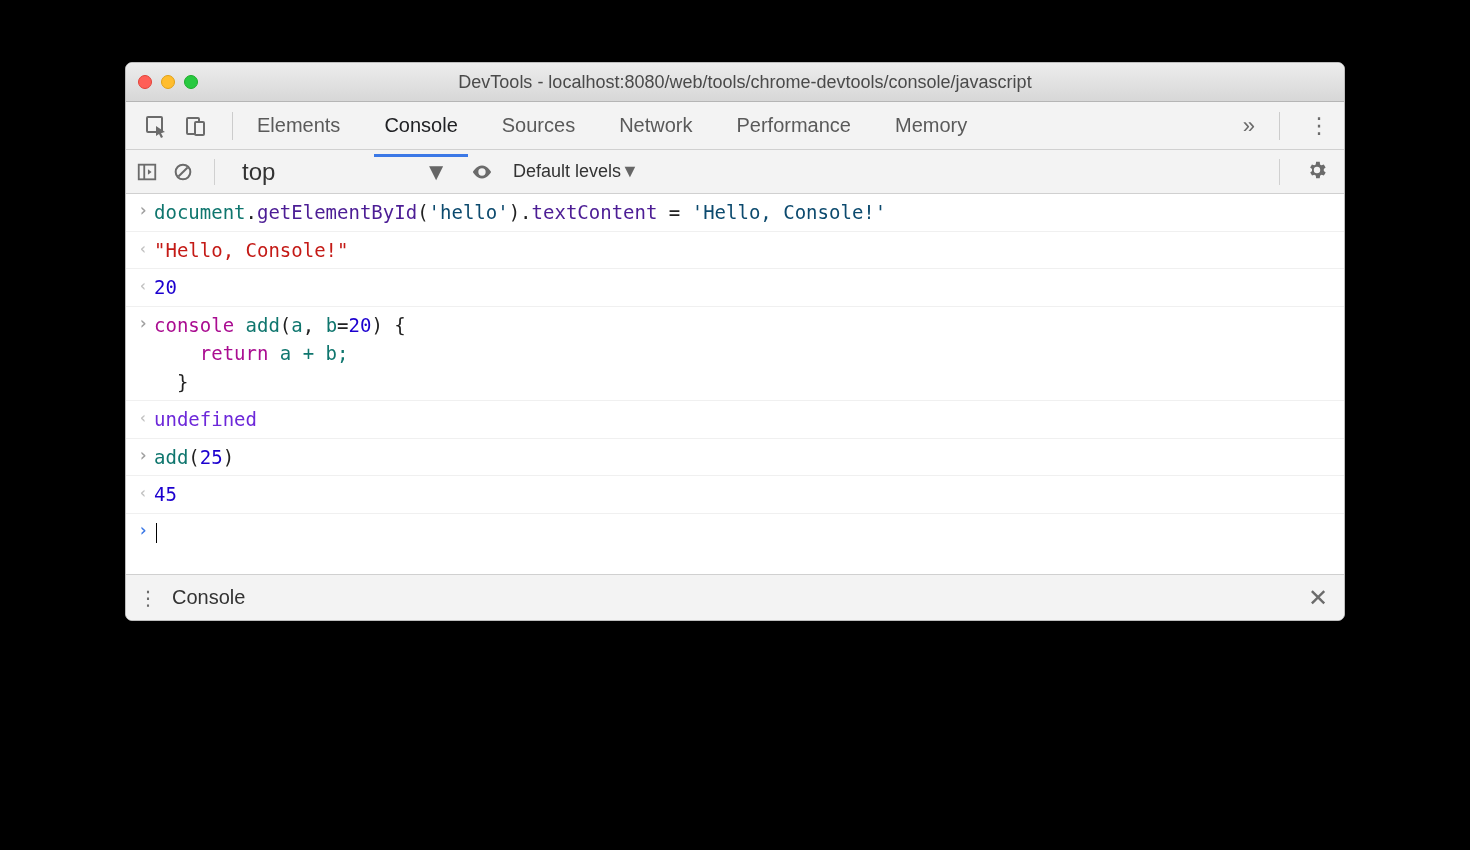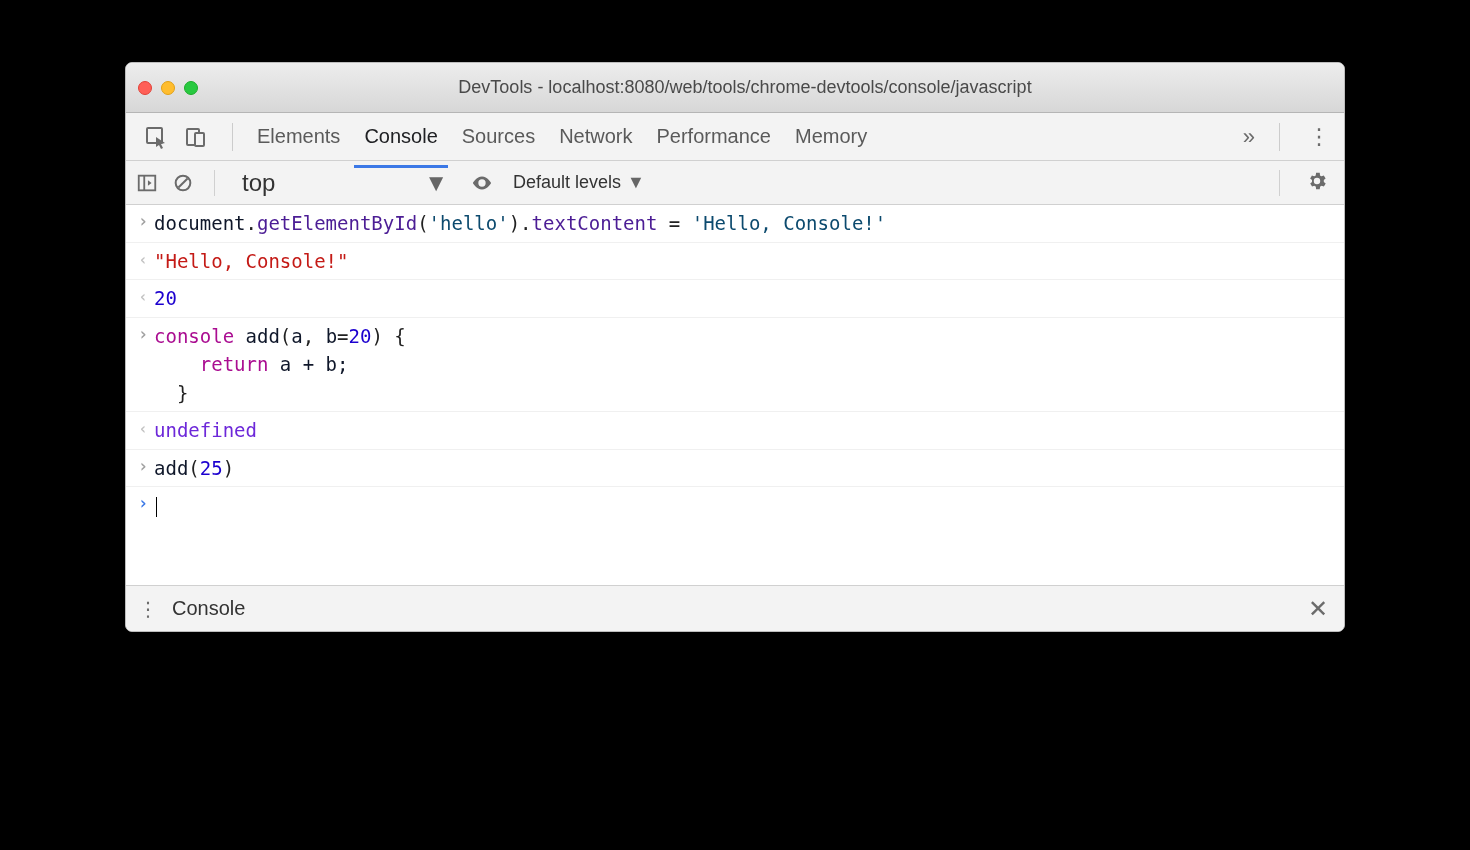--- a/index.html
+++ b/index.html
@@ -12,40 +12,40 @@
   }
   .window {
     width: 1220px;
     background: #fff;
     border-radius: 7px;
     box-shadow: 0 20px 60px rgba(0,0,0,0.6);
     overflow: hidden;
     border: 1px solid #bdbdbd;
   }
   .titlebar {
-    height: 50px;
+    height: 39px;
     background: linear-gradient(#ededed,#d7d7d7);
     border-bottom: 1px solid #b5b5b5;
     display: flex; align-items: center;
     padding: 0 12px;
     gap: 10px;
   }
   .tl-dots { display: flex; gap: 9px; margin-right: 10px;}
   .tl-dot { width: 14px; height: 14px; border-radius: 50%; }
   .dot-red { background:#ff5f57; border:1px solid #e24238;}
   .dot-yellow{background:#ffbd2e;border:1px solid #e1a116;}
   .dot-green{background:#28c940;border:1px solid #1dad2b;}
   .titlebar .title { flex:1; text-align:center; color:#4a4a4a; font-size:18px; margin-left:-60px;}
   .tabbar {
     height: 48px; background:#f3f3f3; border-bottom:1px solid #d0d0d0;
     display:flex; align-items:center; padding:0 8px;
   }
   .tb-icons { display:flex; gap:16px; padding:0 10px; color:#6b6b6b;}
   .tb-sep { width:1px; height:28px; background:#ccc; margin:0 14px;}
-  .tabs { display:flex; gap:16px; align-items:center; flex:1; padding-left:6px;}
+  .tabs { display:flex; gap:36px; align-items:center; flex:1; padding-left:6px;}
   .tab { color:#5a5a5a; font-size:20px; padding:10px 4px; cursor:default; position:relative;}
   .tab.active { color:#202124; }
   .tab.active::after { content:""; position:absolute; left:-6px; right:-6px; bottom:-10px; height:3px; background:#3b78e6;}
   .more-chevrons { color:#6b6b6b; font-size:22px; padding:0 10px;}
   .kebab { color:#6b6b6b; font-size:22px; padding:0 6px; margin-left:8px;}
   .toolbar {
     height:44px; background:#f3f3f3; border-bottom:1px solid #d0d0d0;
     display:flex; align-items:center; padding:0 10px; gap:14px;
   }
   .tbtn { color:#6b6b6b; display:flex; align-items:center; }
@@ -54,35 +54,35 @@
     display:flex; align-items:center; gap:6px; color:#333;
     font-size:24px; padding:2px 6px; border:1px solid transparent;
     min-width:220px;
   }
   .ctx-select .caret { margin-left:auto; color:#666;}
   .filter-input {
     background:#fff; border:1px solid #e0e0e0; height:30px;
     padding:0 10px; font-size:18px; color:#333; width:300px;
   }
   .filter-input::placeholder { color:#8c8c8c;}
-  .levels { display:flex; align-items:center; gap:6px; color:#333; font-size:18px; margin-left:4px;}
+  .levels { display:flex; align-items:center; color:#333; font-size:18px; margin-left:4px;}
   .spacer { flex:1;}
   .gear { color:#6b6b6b; padding:0 6px;}
   .console-area { background:#fff; min-height:380px;}
   .row { display:flex; border-bottom:1px solid #f0f0f0; padding:4px 10px 4px 6px;
          font-family:Menlo, Consolas, monospace; font-size:19px; line-height:1.5;}
   .row .gutter { width:22px; flex:none; color:#a0a0a0; font-size:17px; user-select:none; text-align:center;}
   .row .gutter.in::before { content:"\203A"; color:#a0a0a0; font-weight:bold;}
   .row .gutter.out::before { content:"\2039"; color:#c3c3c3; font-weight:bold; font-size:15px;}
   .row .content { flex:1; white-space:pre;}
   .row.prompt .gutter { color:#3b78e6;}
   .row.prompt .gutter::before{ content:"\203A"; color:#3b78e6; font-weight:bold;}
   .row.prompt { border-bottom:none;}
   .cursor { display:inline-block; width:1px; height:20px; background:#000; vertical-align:middle; margin-left:2px;}
-  .tk-ident   { color:#0f172a;}
+  .tk-ident   { color:#0f766e;}
   .tk-prop    { color:#4c1d95;}
   .tk-str     { color:#0c4a6e;}
   .tk-num     { color:#1c00cf;}
   .tk-kw      { color:#aa0d91;}
   .tk-punct   { color:#222;}
   .tk-res-str { color:#c41a16;}
   .tk-res-num { color:#1c00cf;}
   .tk-res-und { color:#6d28d9;}
   .drawer {
     height:46px; background:#f3f3f3; border-top:1px solid #d0d0d0;
@@ -194,20 +194,24 @@
   }</span></div>
       </div>
       <div class="row">
         <div class="gutter out"></div>
         <div class="content"><span class="tk-res-und">undefined</span></div>
       </div>
       <div class="row">
         <div class="gutter in"></div>
         <div class="content"><span class="tk-ident">add</span><span class="tk-punct">(</span><span class="tk-num">25</span><span class="tk-punct">)</span></div>
       </div>
+      <div class="row">
+        <div class="gutter out"></div>
+        <div class="content"><span class="tk-res-num">45</span></div>
+      </div>
       <div class="row prompt">
         <div class="gutter"></div>
         <div class="content"><span class="cursor"></span></div>
       </div>
     </div>
 
   <div class="drawer">
     <span class="dots">⋮</span>
     <span class="tab">Console</span>
     <span class="close">✕</span>

